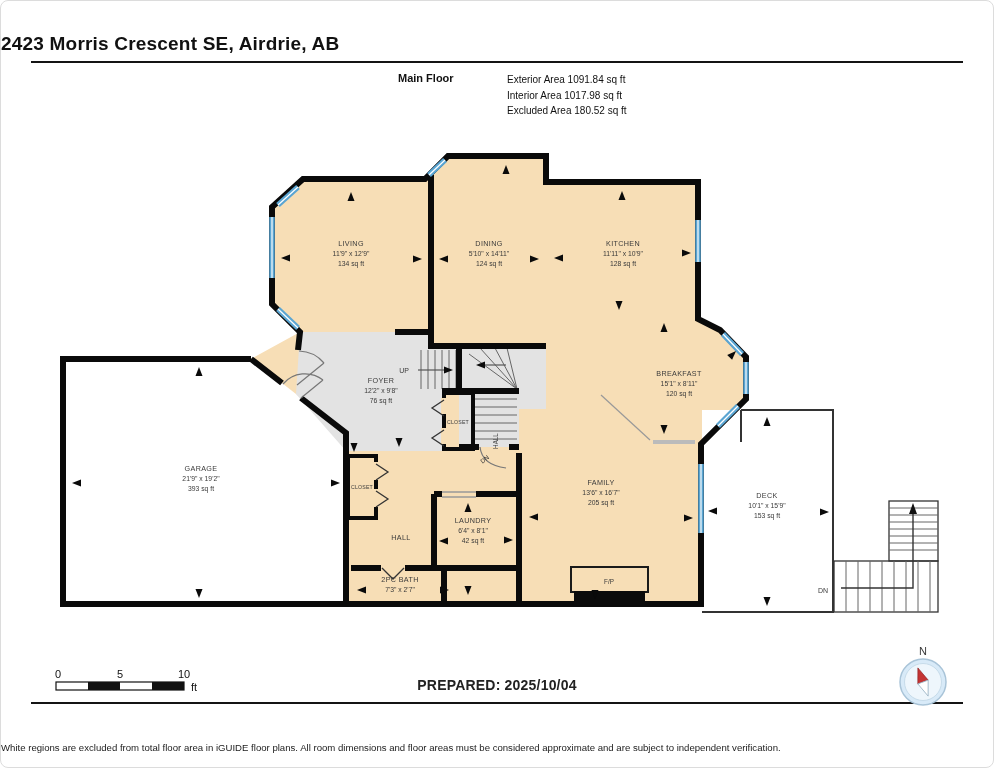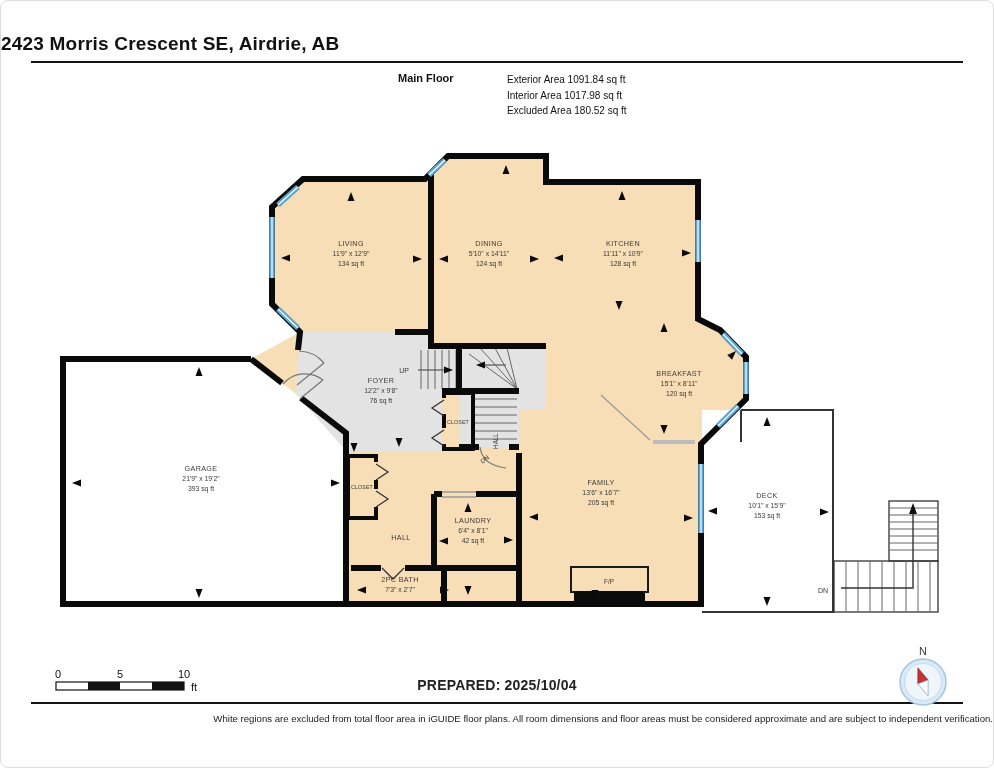--- a/index.html
+++ b/index.html
@@ -8,21 +8,21 @@
     font-family:"Liberation Sans",sans-serif;color:#111;
     border:1px solid #dcdcdc;border-radius:8px;box-sizing:border-box;overflow:hidden;
   }
   .title{position:absolute;top:32px;left:0;width:100%;text-align:left;
     font-size:19px;font-weight:bold;letter-spacing:.2px;}
   .header-rule{position:absolute;top:60px;left:30px;right:30px;height:2px;background:#141414;}
   .floor-label{position:absolute;top:71px;left:397px;width:96px;text-align:left;
     font-size:11px;font-weight:bold;}
   .area-lines{position:absolute;top:71px;left:506px;font-size:10px;line-height:15.5px;}
   .footer-rule{position:absolute;top:701px;left:30px;right:30px;height:2px;background:#141414;}
-  .disclaimer{position:absolute;top:712px;left:0;width:100%;text-align:right;
+  .disclaimer{position:absolute;top:741px;left:0;width:100%;text-align:left;
     font-size:9.6px;color:#222;}
   .prepared{position:absolute;top:676px;left:0;width:100%;text-align:center;
     font-size:14px;font-weight:600;color:#222;letter-spacing:.2px;}
   svg{position:absolute;top:0;left:0;}
   svg text{font-family:"Liberation Sans",sans-serif;fill:#3a3a3a;}
   .room-name{font-size:7.2px;letter-spacing:.35px;}
   .room-sub{font-size:6.8px;}
   .tiny{font-size:5.2px;letter-spacing:.2px;}
   .stair-label{font-size:7px;}
   .small-label{font-size:6.3px;}

